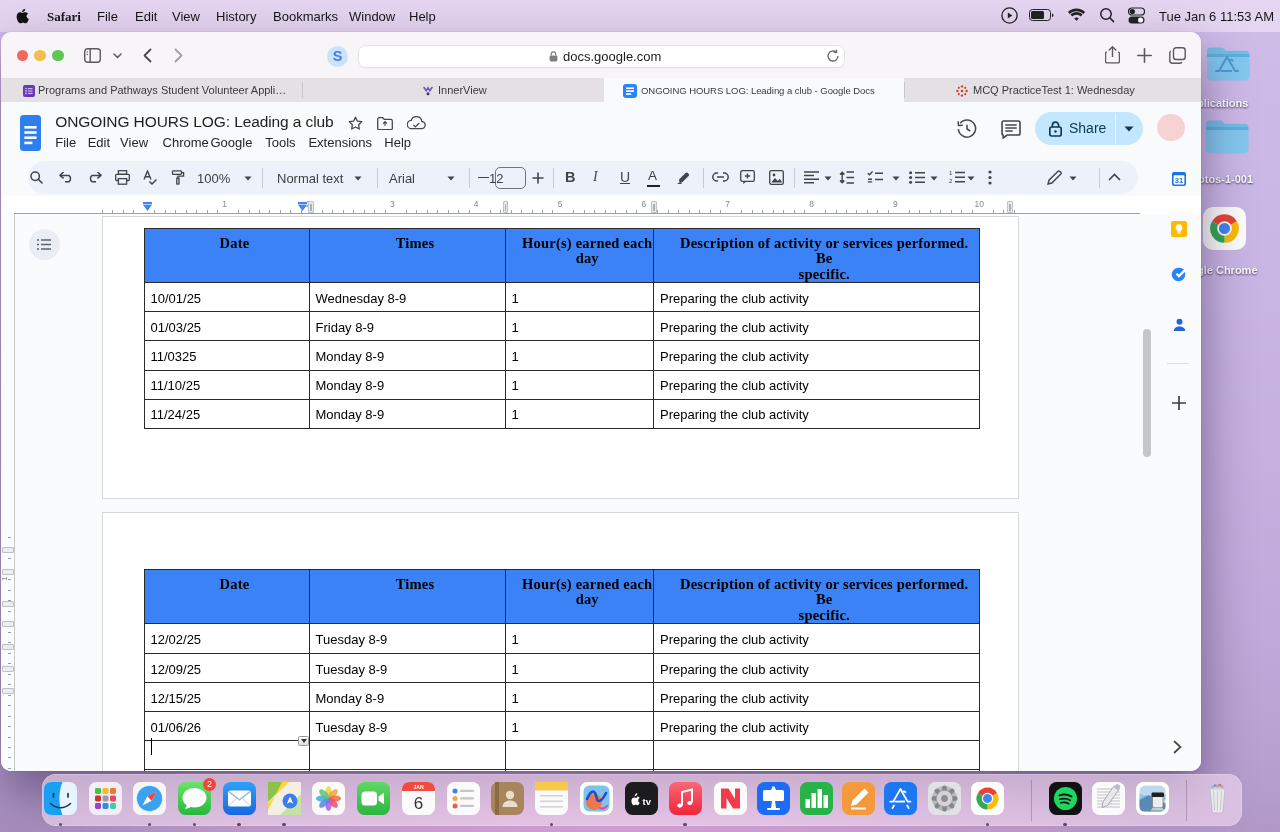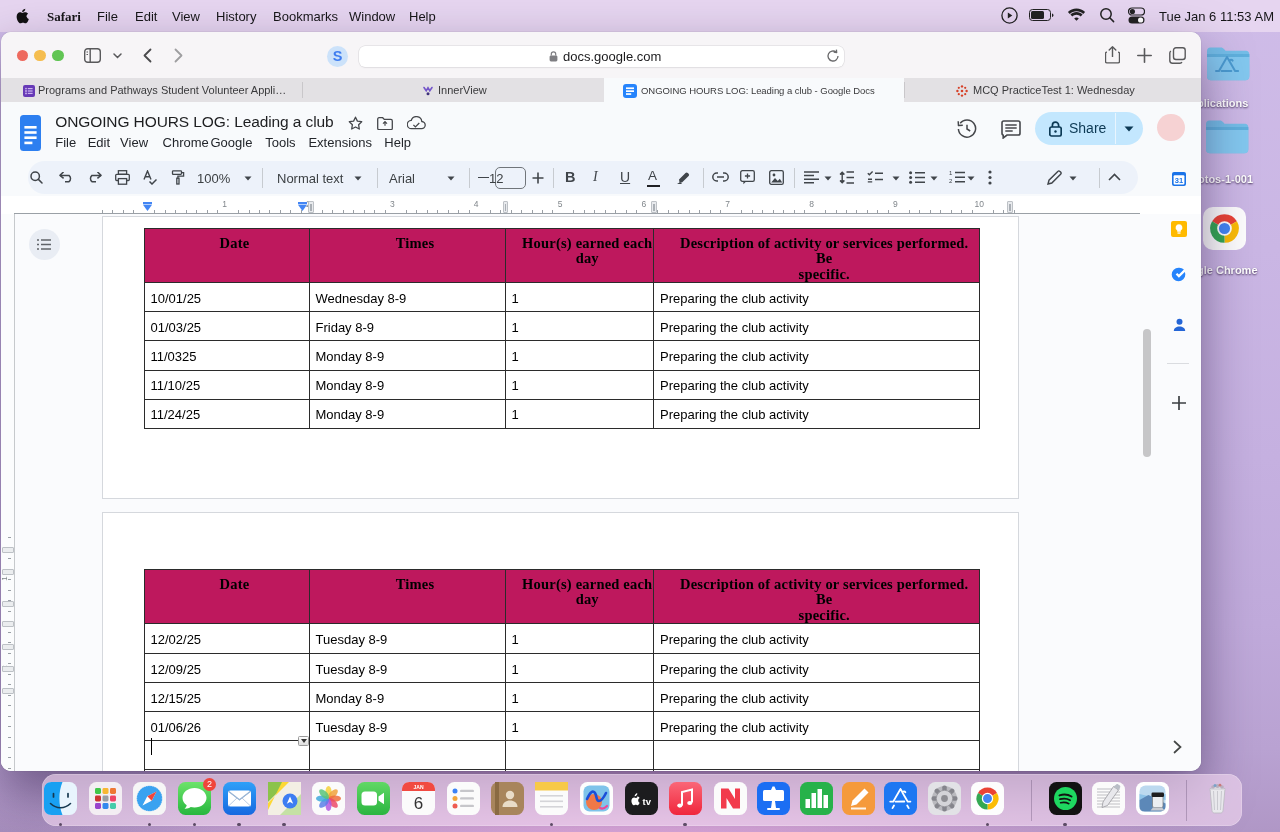--- a/index.html
+++ b/index.html
@@ -23,21 +23,21 @@
 .menu2{position:absolute;top:102.5px;font-size:13px;color:#23262b;}
 .dtb{left:27px;top:129px;width:1110px;height:33px;border-radius:16.5px;background:#edf2fa;}
 .dtx{position:absolute;font-size:13px;color:#3c4043;white-space:nowrap;}
 .vdiv{position:absolute;width:1px;height:20px;top:6.5px;background:#c7cbd0;}
 .ruler{left:0;top:164px;width:1200px;height:18px;background:#ffffff;}
 .canvas{left:0;top:182px;width:1200px;height:557px;background:#fafbfd;}
 .page{position:absolute;background:#fff;border:1px solid #d5d8dd;}
 table{border-collapse:collapse;table-layout:fixed;}
 td{border:1.5px solid #2b2b2b;padding:7.5px 0 0 6px;font-size:13px;line-height:15px;color:#000;vertical-align:top;overflow:hidden;}
 td.h{font-family:"Liberation Serif",serif;font-weight:bold;font-size:14.5px;text-align:center;
- background:#be185d;padding:7px 0 0 16px;line-height:15.5px;letter-spacing:0.2px;}
+ background:#3b82f6;padding:7px 0 0 16px;line-height:15.5px;letter-spacing:0.2px;}
 .dock{left:42px;top:774.3px;width:1200px;height:52.2px;border-radius:14px;
  background:rgba(243,215,241,.63);box-shadow:inset 0 0 0 .5px rgba(255,255,255,.4);}
 .dk{position:absolute;top:781.5px;width:33px;height:33px;}
 .dot{position:absolute;top:822.5px;width:3.5px;height:3.5px;border-radius:50%;background:rgba(60,45,70,.8);}
 .dlbl{position:absolute;color:#fff;font-size:11px;font-weight:bold;text-shadow:0 1px 2px rgba(40,20,60,.8);white-space:nowrap;}
 .tick{position:absolute;background:#9aa0a6;width:1px;}
 .rnum{position:absolute;font-size:8.5px;color:#80868b;top:2px;}
 .sideico{position:absolute;}
 </style></head><body>
 <div class="ab menubar">

